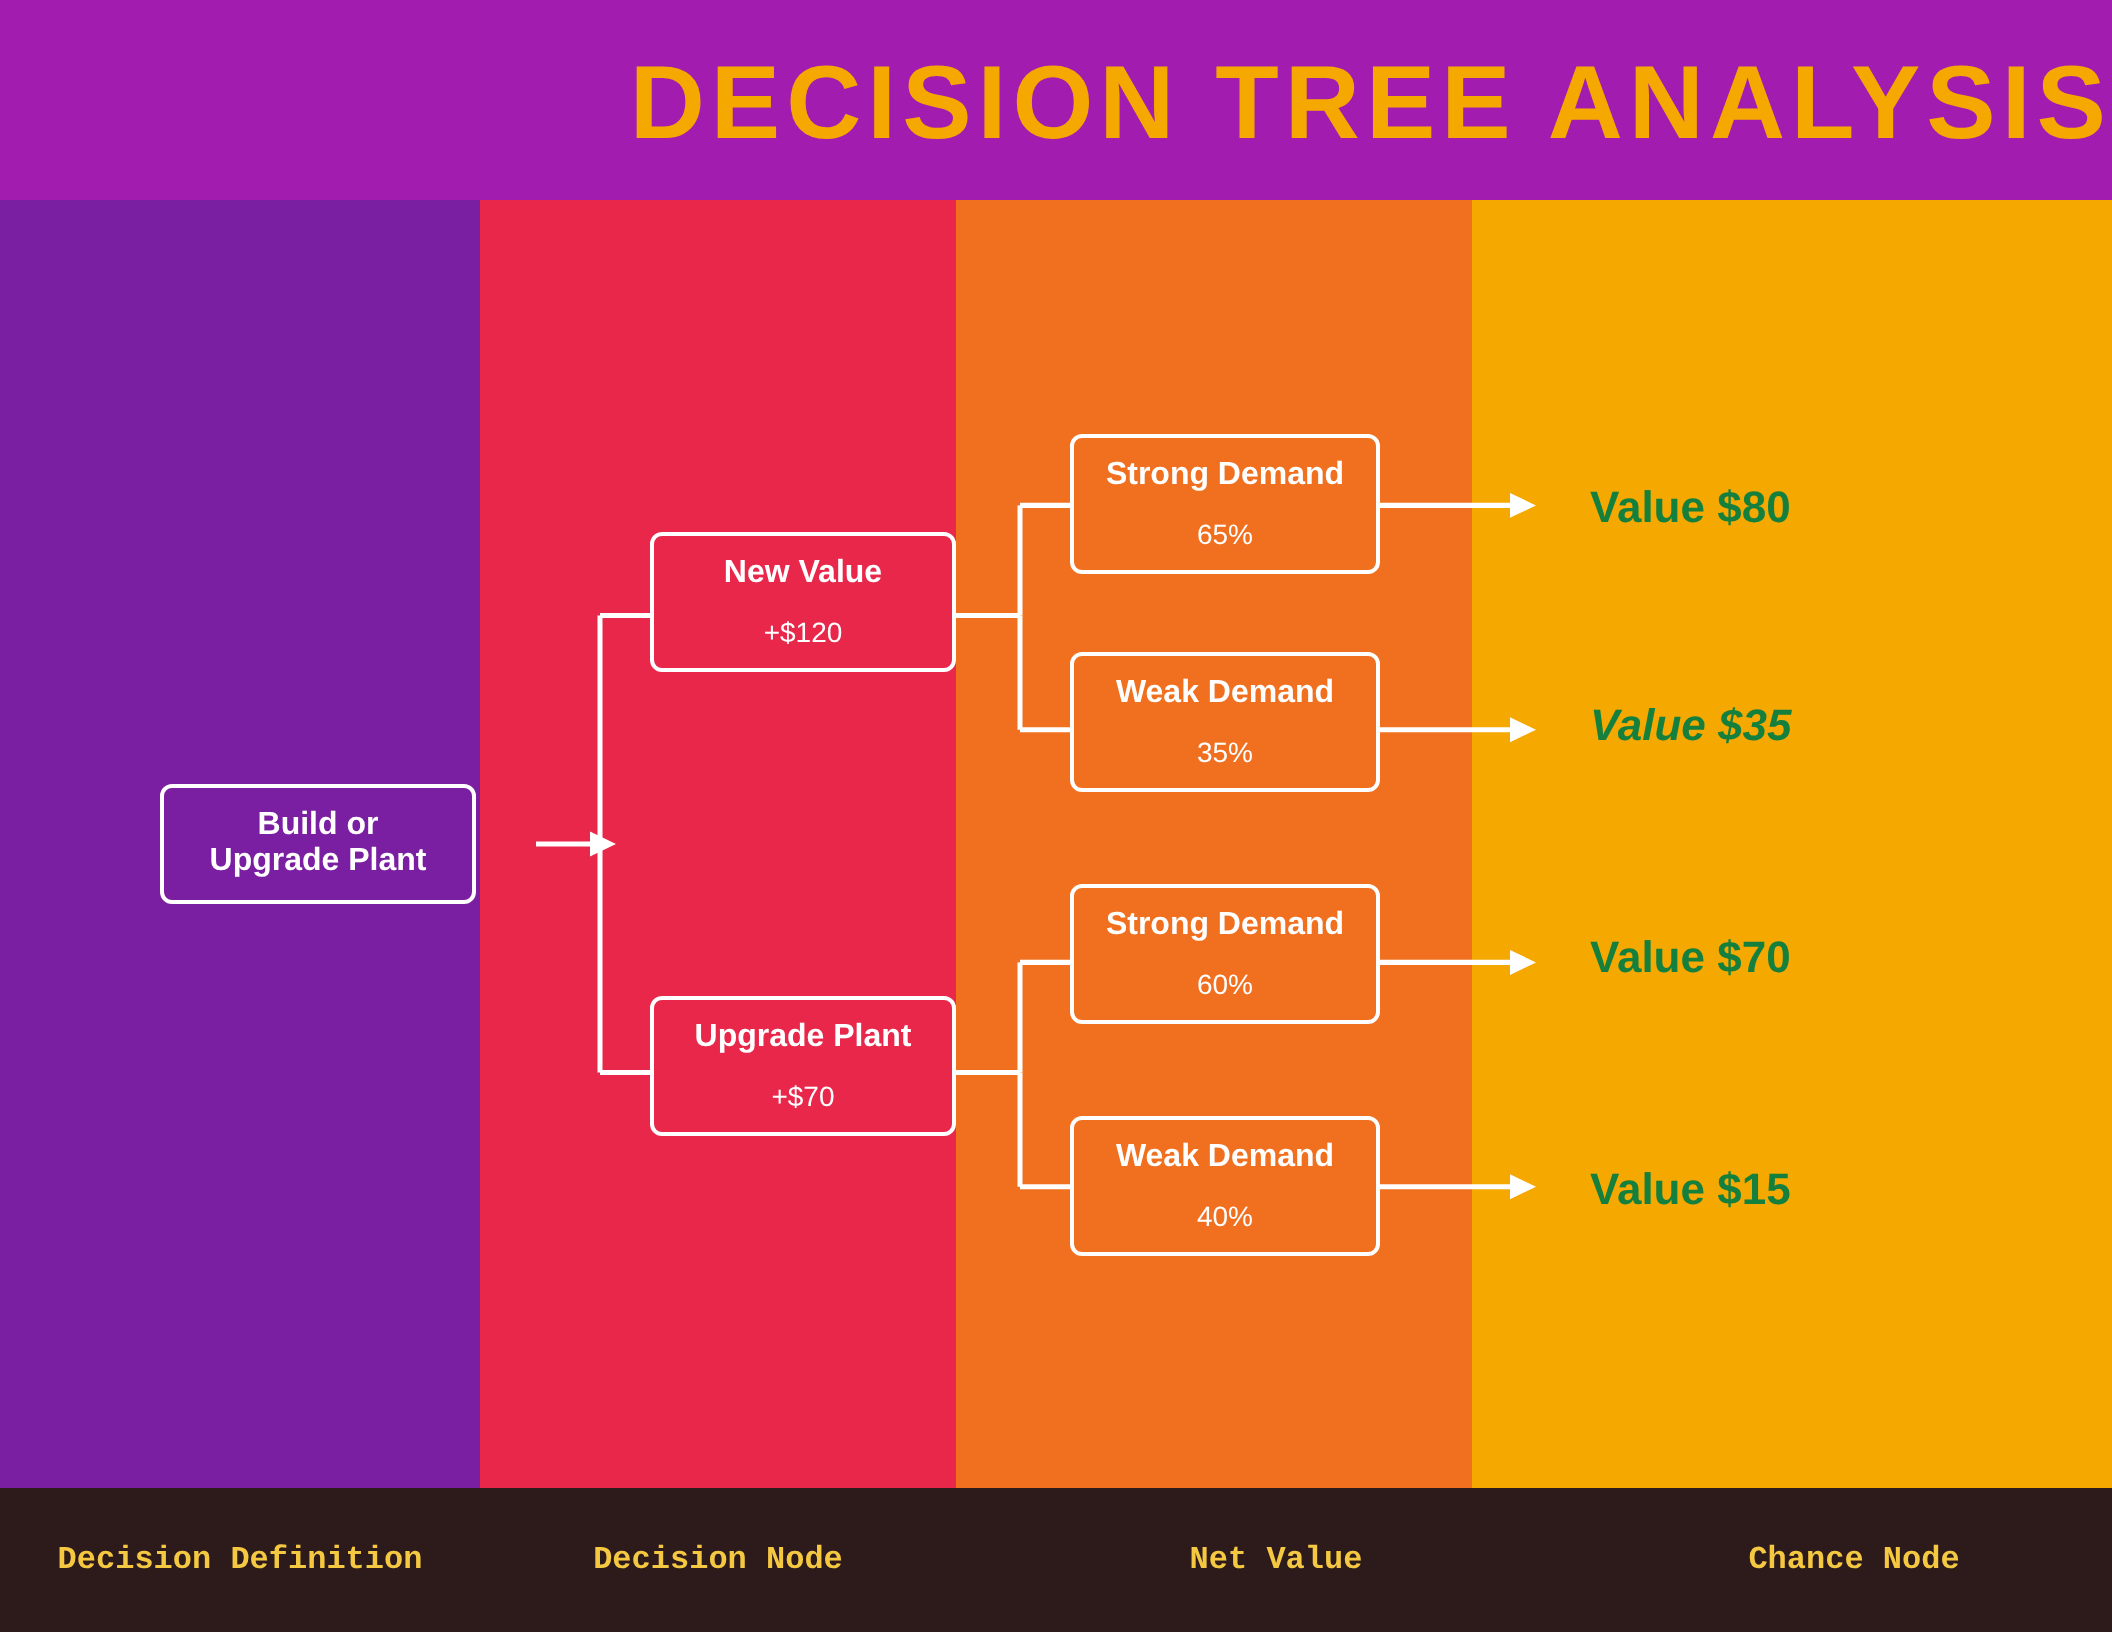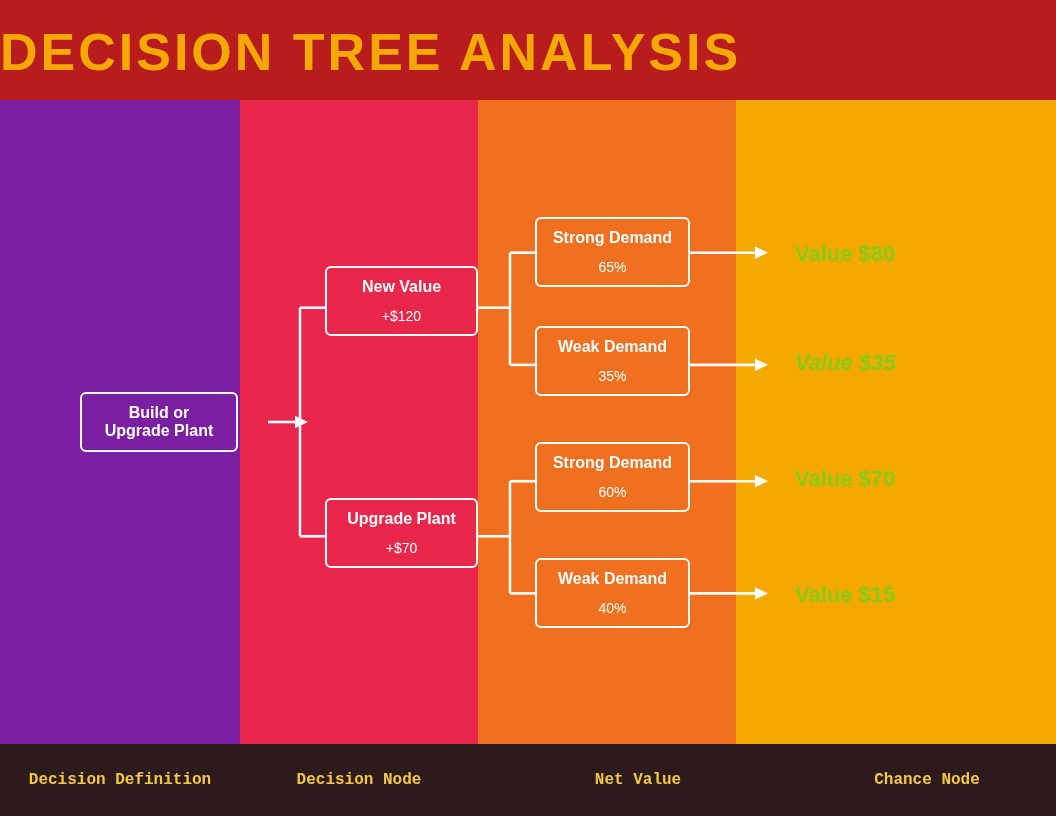--- a/index.html
+++ b/index.html
@@ -7,22 +7,22 @@
       background: #1a0a2e;
       font-family: 'Arial Black', Arial, sans-serif;
       width: 1056px;
       height: 816px;
       overflow: hidden;
       display: flex;
       flex-direction: column;
     }
 
     .title-bar {
-      background: #b91c1c;
-      text-align: left;
+      background: #a21caf;
+      text-align: right;
       padding: 22px 0 18px 0;
       flex-shrink: 0;
     }
     .title-bar h1 {
       color: #f5a800;
       font-size: 52px;
       font-weight: 900;
       letter-spacing: 3px;
       text-transform: uppercase;
     }
@@ -74,21 +74,21 @@
       font-size: 16px;
     }
     .tree-box .box-sub {
       font-weight: 400;
       font-size: 14px;
       margin-top: 12px;
     }
 
     .net-value-text {
       position: absolute;
-      color: #84cc16;
+      color: #15803d;
       font-weight: 900;
       font-size: 22px;
     }
 
     
     .tree-svg {
       position: absolute;
       top: 0;
       left: 0;
       width: 100%;

